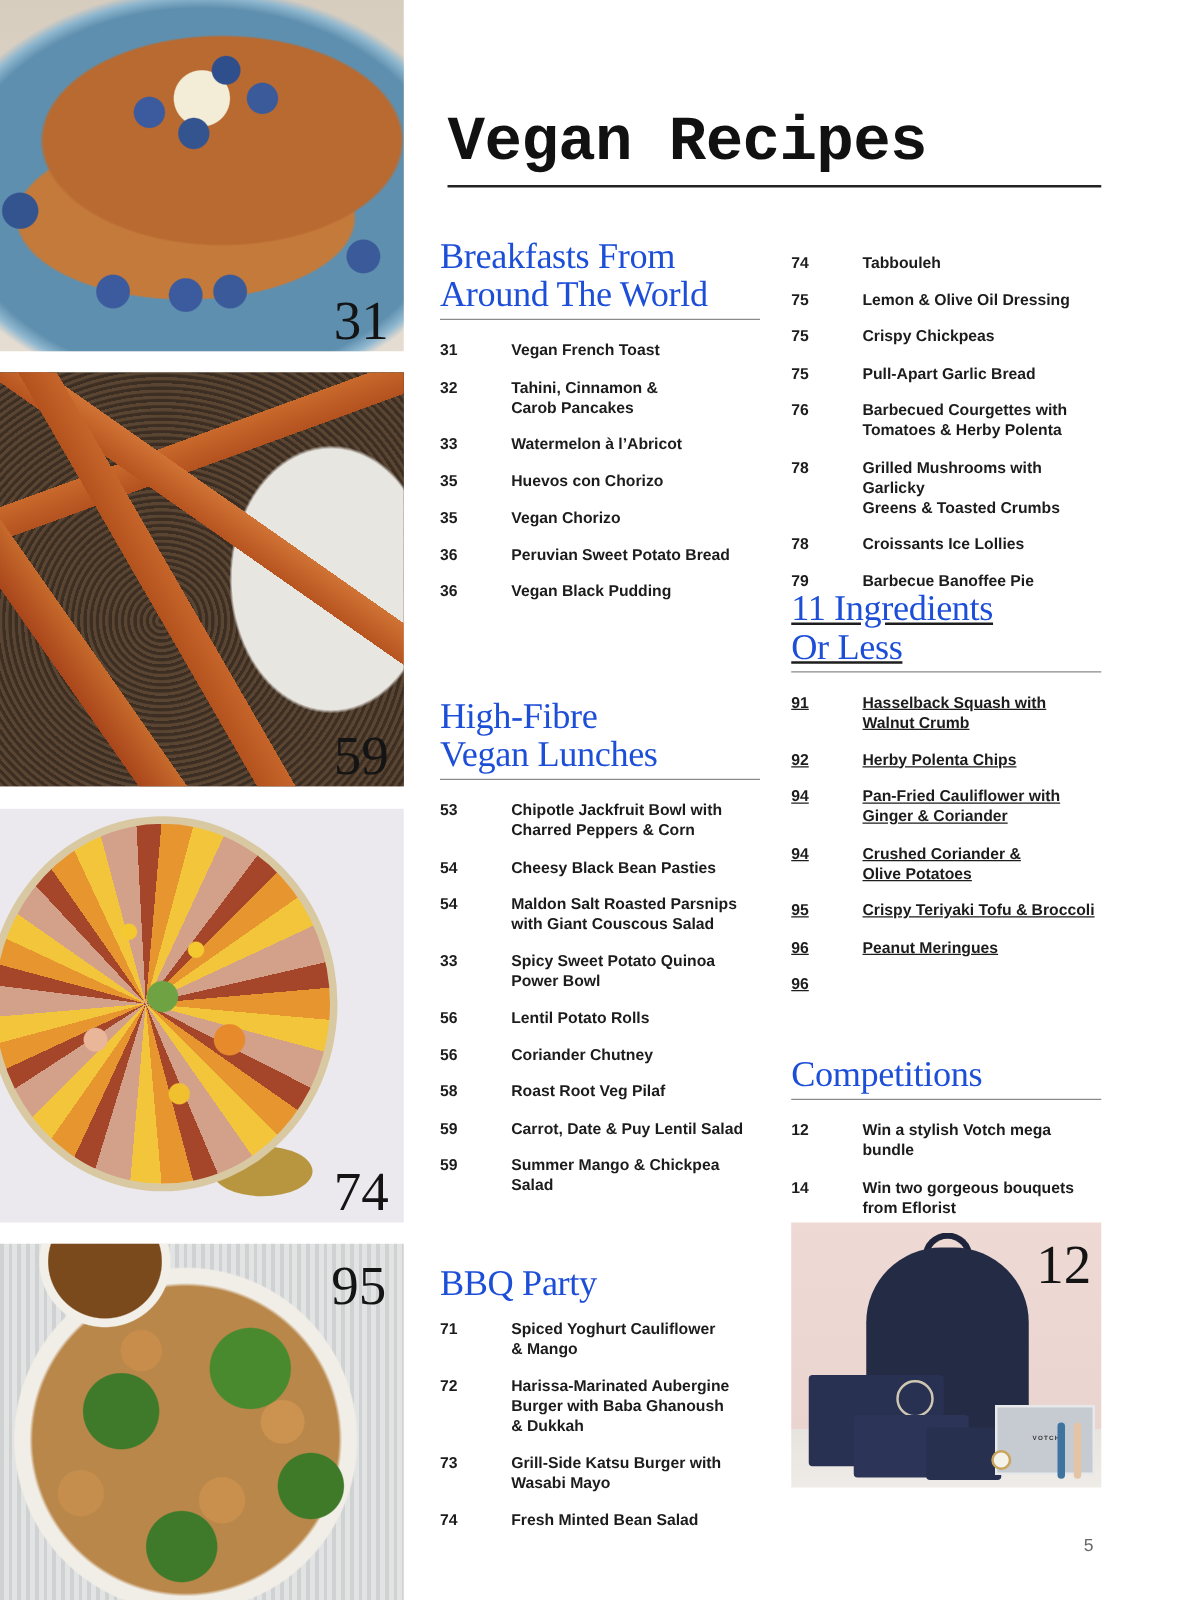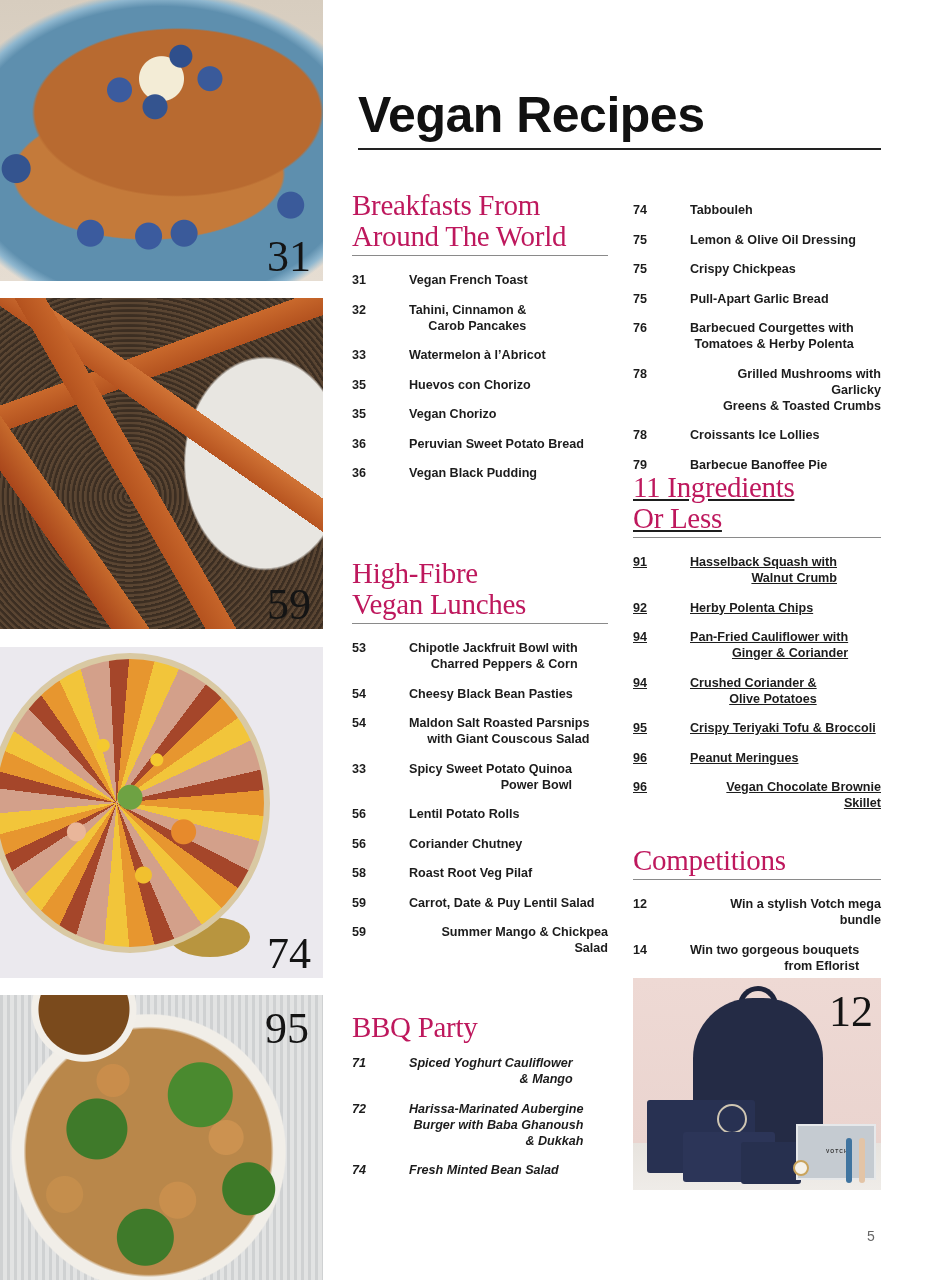--- a/index.html
+++ b/index.html
@@ -60,35 +60,35 @@
           radial-gradient(circle at 45% 85%, #3f7a2a 0 28px, transparent 29px),
           radial-gradient(circle at 20% 70%, #c58e4c 0 18px, transparent 19px),
           radial-gradient(circle at 55% 72%, #c98f4d 0 18px, transparent 19px),
           radial-gradient(circle at 70% 50%, #cc9250 0 17px, transparent 18px),
           radial-gradient(circle at 35% 30%, #c98d4b 0 16px, transparent 17px),
           radial-gradient(circle at 26% 5%, #7a4a1c 0 45px, #f2efe9 46px 52px, transparent 53px),
           radial-gradient(ellipse 44% 50% at 46% 55%, #b9874a 0 86%, #f1eee8 88% 96%, transparent 97%),
           repeating-linear-gradient(90deg, #cfd1d2 0 3px, #e2e3e3 3px 7px); }
 
   
-  .title { position: absolute; left: 358px; top: 90px; font-family: Liberation Sans, sans-serif; font-size: 50px; color: #111; letter-spacing: -0.5px; line-height: 1; }
+  .title { position: absolute; left: 358px; top: 90px; font-family: Liberation Mono, monospace; font-size: 50px; color: #111; letter-spacing: -0.5px; line-height: 1; }
   .title-rule { position: absolute; left: 358px; top: 148px; width: 523px; height: 2px; background: #222; }
 
   .col { position: absolute; width: 256px; }
   .col-l { left: 352px; }
   .col-r { left: 633px; width: 248px; }
 
   .section { position: absolute; left: 0; width: 100%; }
-  .sec-head { font-family: "Liberation Serif", serif; font-size: 29px; line-height: 31px; color: #be185d; font-weight: normal; letter-spacing: -0.3px; }
+  .sec-head { font-family: "Liberation Serif", serif; font-size: 29px; line-height: 31px; color: #1d4ed8; font-weight: normal; letter-spacing: -0.3px; }
   .sec-rule { height: 1px; background: #8a8a8a; margin-top: 3px; }
   .items { list-style: none; }
   .item { display: flex; font-size: 12.6px; font-weight: bold; color: #1c1c1c; line-height: 16px; margin-top: 13.5px; }
   .item:first-child { margin-top: 16px; }
   .item .num { width: 57px; flex: none; }
-  .item .name { white-space: pre-line; text-align: right; }
+  .item .name { white-space: pre-line; }
 
   .promo { position: absolute; left: 633px; top: 978px; width: 248px; height: 212px; overflow: hidden;
            background: linear-gradient(180deg, #eed9d4 0%, #ead4cf 78%, #e7e3de 78%, #efece8 100%); }
   .promo .bag { position: absolute; left: 60px; top: 20px; width: 130px; height: 150px; border-radius: 60px 60px 8px 8px; background: #242b45; }
   .promo .handle { position: absolute; left: 105px; top: 8px; width: 40px; height: 24px; border: 5px solid #1e243b; border-bottom: none; border-radius: 20px 20px 0 0; }
   .promo .pouch1 { position: absolute; left: 14px; top: 122px; width: 108px; height: 73px; background: #283152; border-radius: 3px; }
   .promo .ring { position: absolute; left: 84px; top: 126px; width: 30px; height: 30px; border: 2px solid #cfc6b3; border-radius: 50%; }
   .promo .pouch2 { position: absolute; left: 50px; top: 154px; width: 92px; height: 50px; background: #2c3558; border-radius: 3px; }
   .promo .pouch3 { position: absolute; left: 108px; top: 164px; width: 60px; height: 42px; background: #27304f; border-radius: 3px; }
   .promo .box { position: absolute; left: 163px; top: 146px; width: 80px; height: 56px; background: #c5cbd1; border: 2px solid #e6e8ea; }
@@ -208,33 +208,38 @@
           <span class="num">59</span>
           <span class="name">Summer Mango &amp; Chickpea Salad</span>
         </li>
     </ul>
   </div>
 
   <div class="section" style="top:1012px;">
     <h2 class="sec-head">
       <span>BBQ Party</span>
     </h2>
-    <ul class="items" style="margin-top:-4px;font-style:italic;">
+    <ul class="items" style="margin-top:-4px;">
       <li class="item">
           <span class="num">71</span>
           <span class="name">Spiced Yoghurt Cauliflower
 &amp; Mango</span>
         </li>
       <li class="item">
           <span class="num">72</span>
           <span class="name">Harissa-Marinated Aubergine
 Burger with Baba Ghanoush
 &amp; Dukkah</span>
         </li>
       <li class="item">
+          <span class="num">73</span>
+          <span class="name">Grill-Side Katsu Burger with
+Wasabi Mayo</span>
+        </li>
+      <li class="item">
           <span class="num">74</span>
           <span class="name">Fresh Minted Bean Salad</span>
         </li>
     </ul>
   </div>
 </div>
 
 <div class="col col-r">
 
   <div class="section" style="top:186px;">
@@ -305,21 +310,20 @@
       <li class="item">
           <span class="num">95</span>
           <span class="name">Crispy Teriyaki Tofu &amp; Broccoli</span>
         </li>
       <li class="item">
           <span class="num">96</span>
           <span class="name">Peanut Meringues</span>
         </li>
       <li class="item">
           <span class="num">96</span>
-          <span class="name">Vegan Chocolate Brownie Skillet</span>
         </li>
     </ul>
   </div>
 
   <div class="section" style="top:845px;">
     <h2 class="sec-head">
       <span>Competitions</span>
     </h2>
     <div class="sec-rule"></div>
     <ul class="items">

